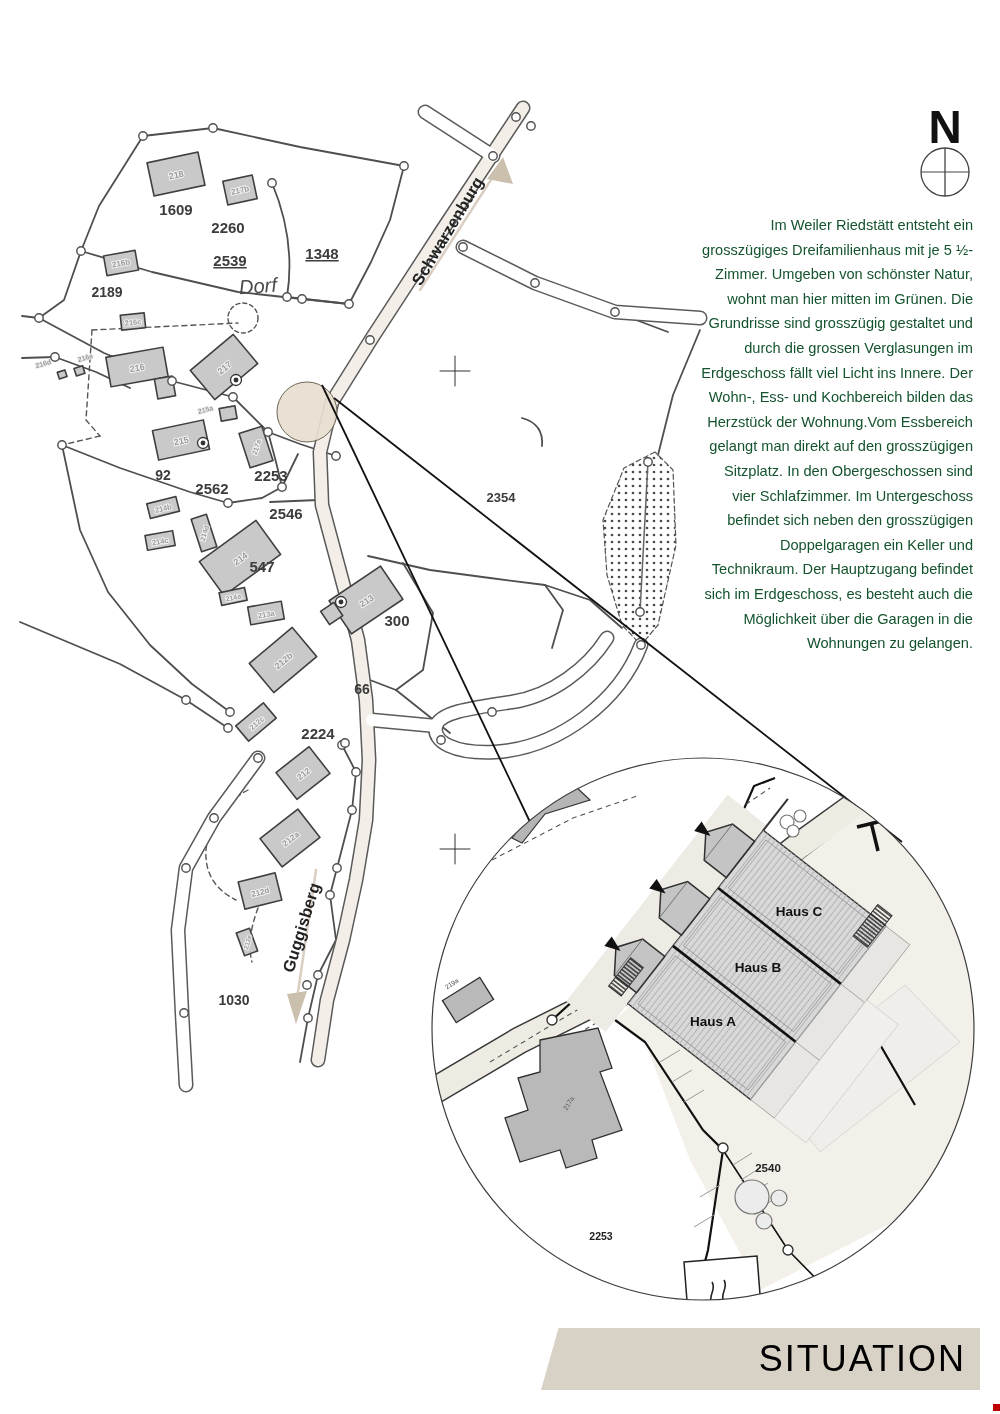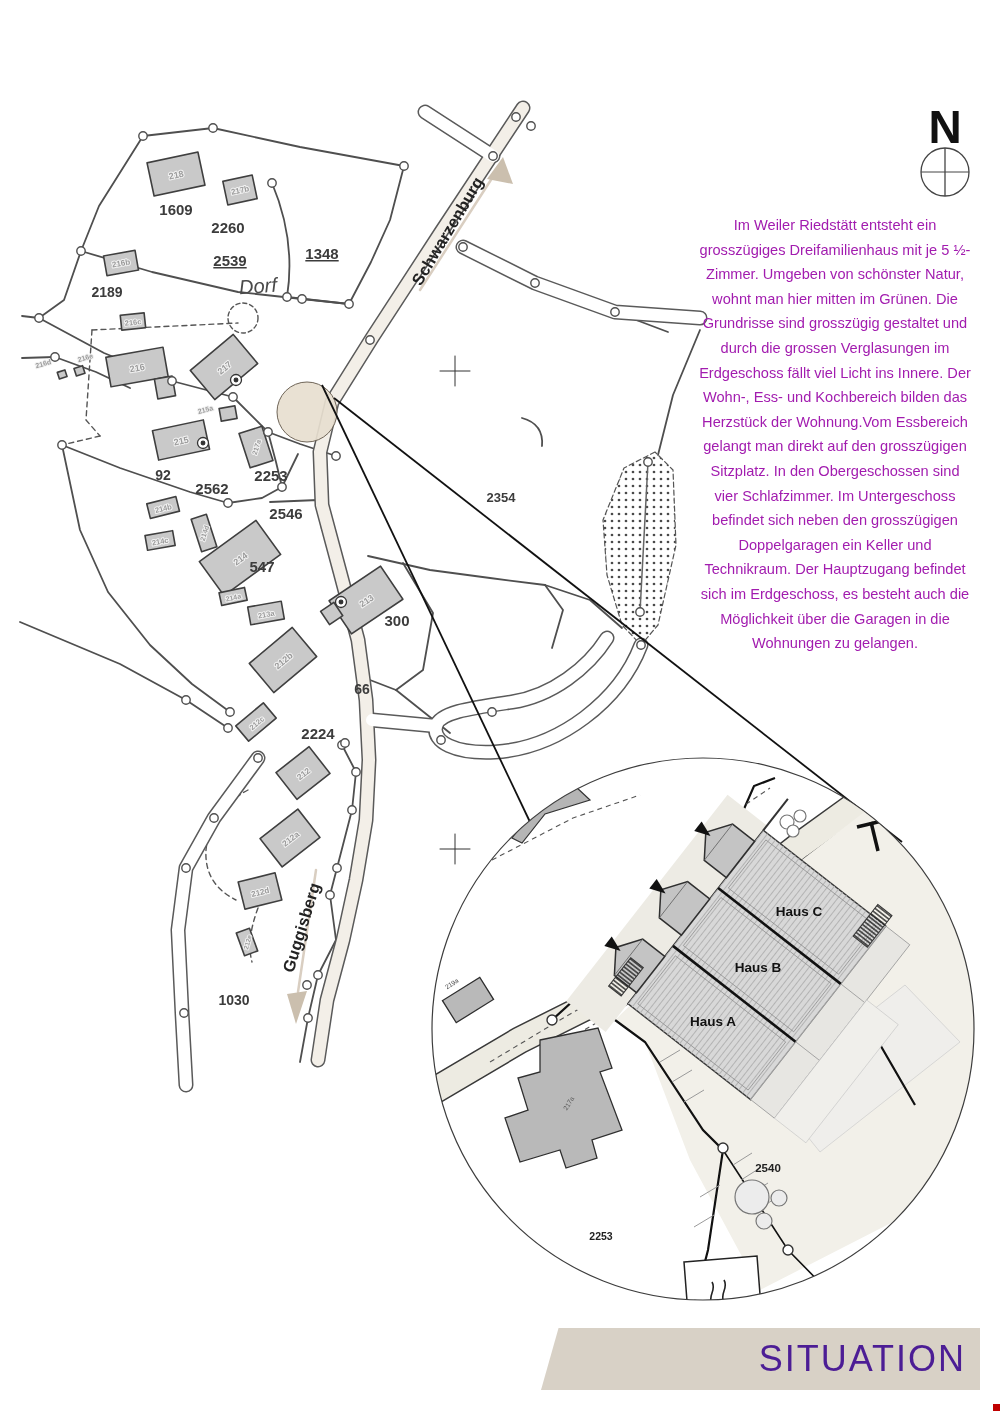--- a/index.html
+++ b/index.html
@@ -1,23 +1,23 @@
 <!DOCTYPE html>
 <html><head>
 <meta charset="utf-8">
 <style>
   html,body{margin:0;padding:0;background:#fff;}
   #page{position:relative;width:1000px;height:1414px;background:#ffffff;overflow:hidden;
         font-family:"Liberation Sans", sans-serif;}
   #desc{position:absolute;left:697px;top:213px;width:276px;font-size:14.6px;line-height:24.6px;
-        color:#a21caf;text-align:center;}
+        color:#14532d;text-align:right;}
   #banner{position:absolute;left:541px;top:1328px;width:439px;height:62px;background:#d8d1c6;
           clip-path:polygon(4% 0,100% 0,100% 100%,0 100%);display:flex;align-items:center;
           justify-content:flex-end;padding:0;box-sizing:border-box;}
-  #banner span{color:#4c1d95;font-size:36px;letter-spacing:2px;font-weight:400;margin-right:14px;}
+  #banner span{color:#000000;font-size:36px;letter-spacing:2px;font-weight:400;margin-right:14px;}
   #redmark{position:absolute;left:993px;top:1404px;width:7px;height:7px;background:#c00000;}
   svg text{user-select:none;}
   .parcel{font-weight:bold;fill:#3c3c3c;}
   .bldg{fill:#9b9b9b;paint-order:stroke;stroke:#f2f2f2;stroke-width:2px;font-weight:bold;}
   .street{font-weight:bold;fill:#222;}
 </style>
 </head>
 <body>
 
 <div id="page">

